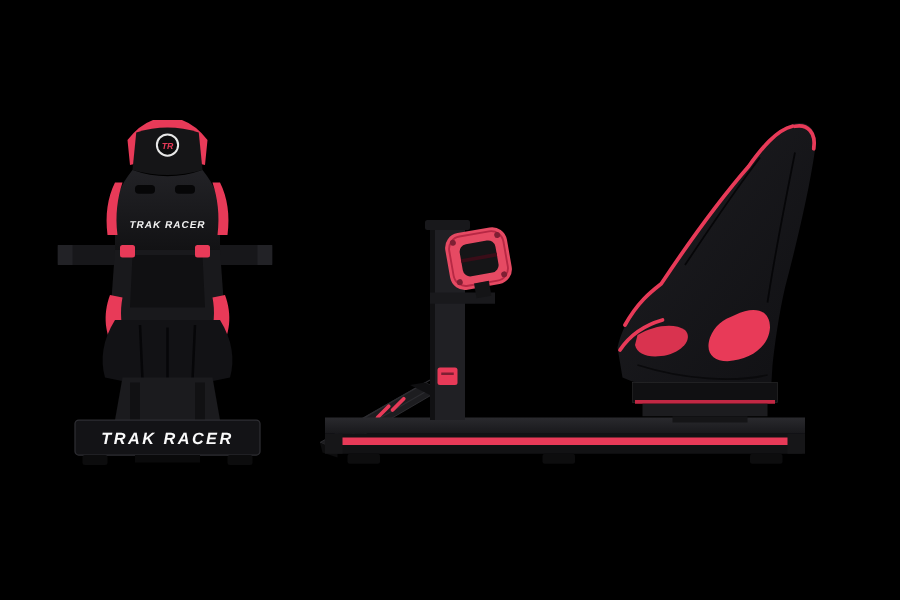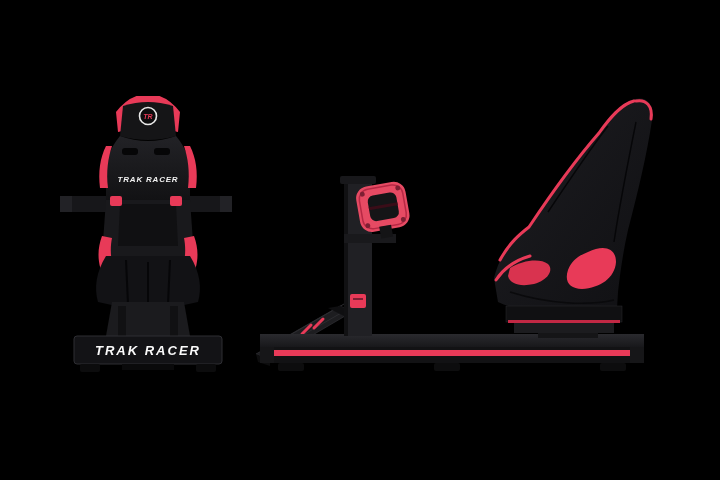--- a/index.html
+++ b/index.html
@@ -10,21 +10,21 @@
   .stage {
     position: relative;
     width: 720px;
     height: 480px;
     background: #000000;
     overflow: hidden;
     font-family: "Liberation Sans", sans-serif;
   }
   .view-front {
     position: absolute;
-    left: 60px;
+    left: 46px;
     top: 96px;
     width: 172px;
     height: 280px;
   }
   .view-side {
     position: absolute;
     left: 248px;
     top: 92px;
     width: 420px;
     height: 290px;

